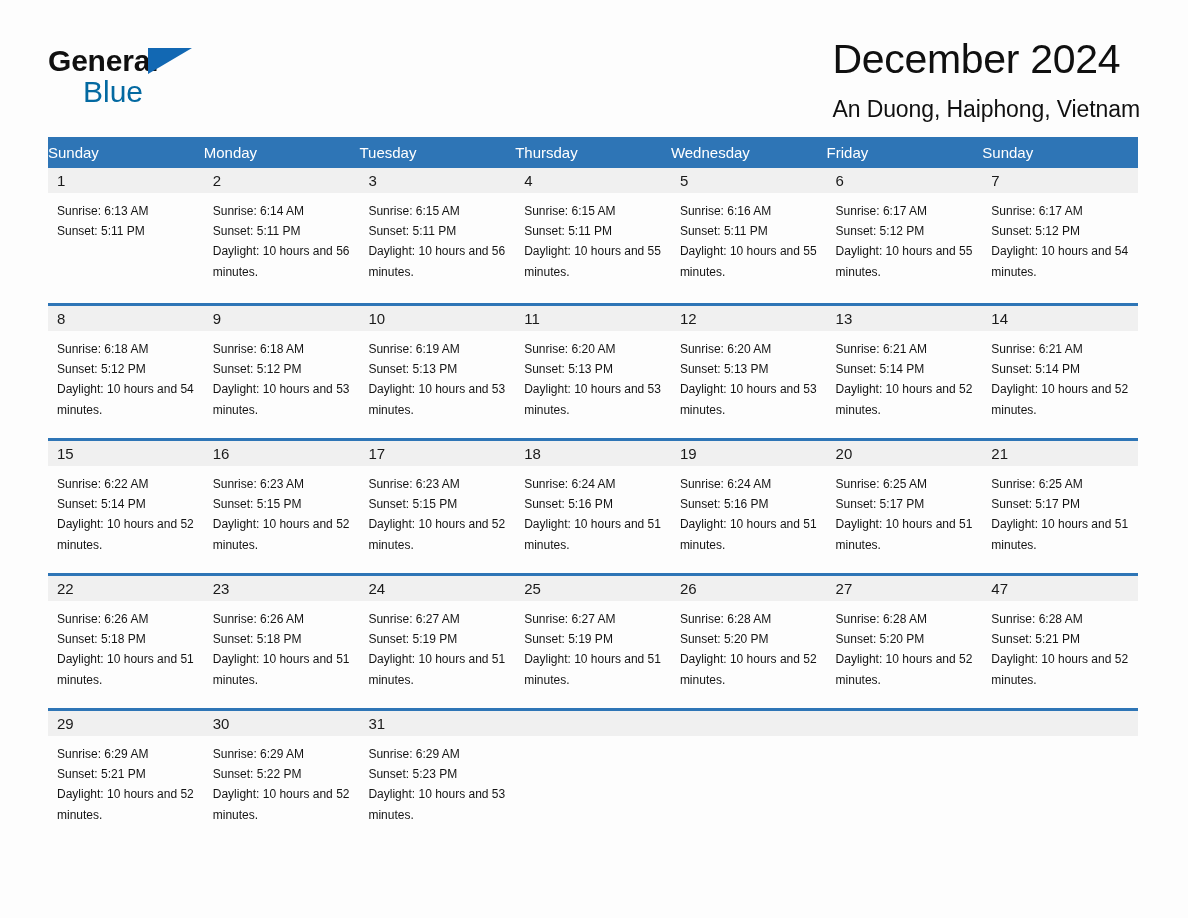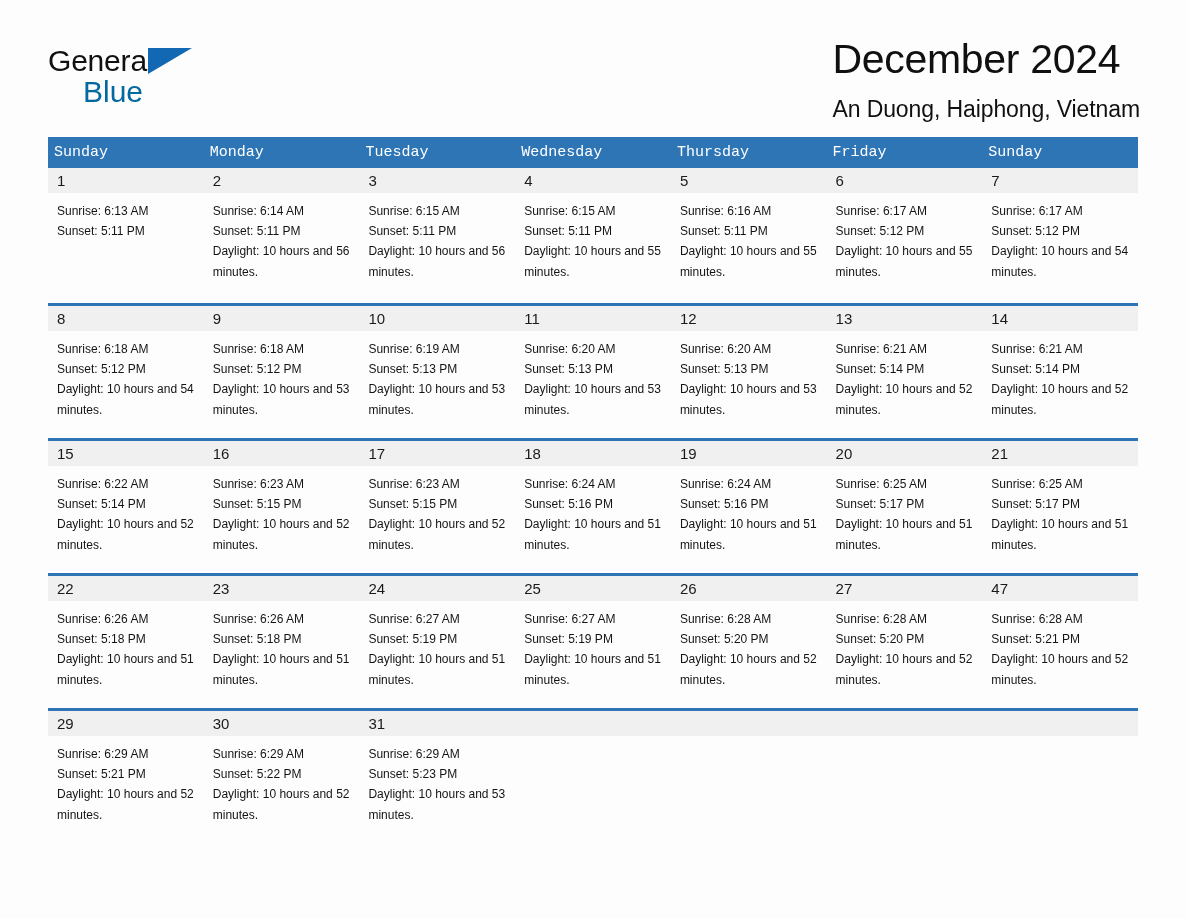--- a/index.html
+++ b/index.html
@@ -33,21 +33,21 @@
     position: relative;
     margin-top: 46px;
     width: 150px;
     height: 62px;
   }
   .brand-general {
     font-size: 30px;
     letter-spacing: -0.2px;
     color: #101010;
     line-height: 1;
-    font-weight: 400;
+    font-weight: 700;
   }
   .brand-blue {
     font-size: 30px;
     color: #0369a1;
     line-height: 1;
     font-weight: 400;
     display: block;
     margin-top: 1px;
     margin-left: 35px;
   }
@@ -89,23 +89,22 @@
   .dow-row {
     display: flex;
     background: #2e75b6;
     height: 31px;
   }
   .dow {
     flex: 1 1 0;
     color: #ffffff;
     font-size: 15px;
     line-height: 31px;
-    padding-left: 6px;
+    padding-left: 0;
     white-space: nowrap;
-    font-family: Liberation Mono, monospace;
   }
 
   .week {
     display: flex;
     border-top: 3px solid #2e75b6;
     height: 135px;
   }
   .week:first-of-type { border-top: none; }
 
   .cell {
@@ -153,22 +152,22 @@
     </div>
 
   </div>
 
   <div class="calendar">
 
     <div class="dow-row">
       <div class="dow">Sunday</div>
       <div class="dow">Monday</div>
       <div class="dow">Tuesday</div>
+      <div class="dow">Thursday</div>
       <div class="dow">Wednesday</div>
-      <div class="dow">Thursday</div>
       <div class="dow">Friday</div>
       <div class="dow">Sunday</div>
     </div>
 
     <div id="weeks-container">
         <div class="week">
           <div class="cell">
             <div class="daynum-band">1</div>
             <div class="info">
               <div>Sunrise: 6:13 AM</div>

